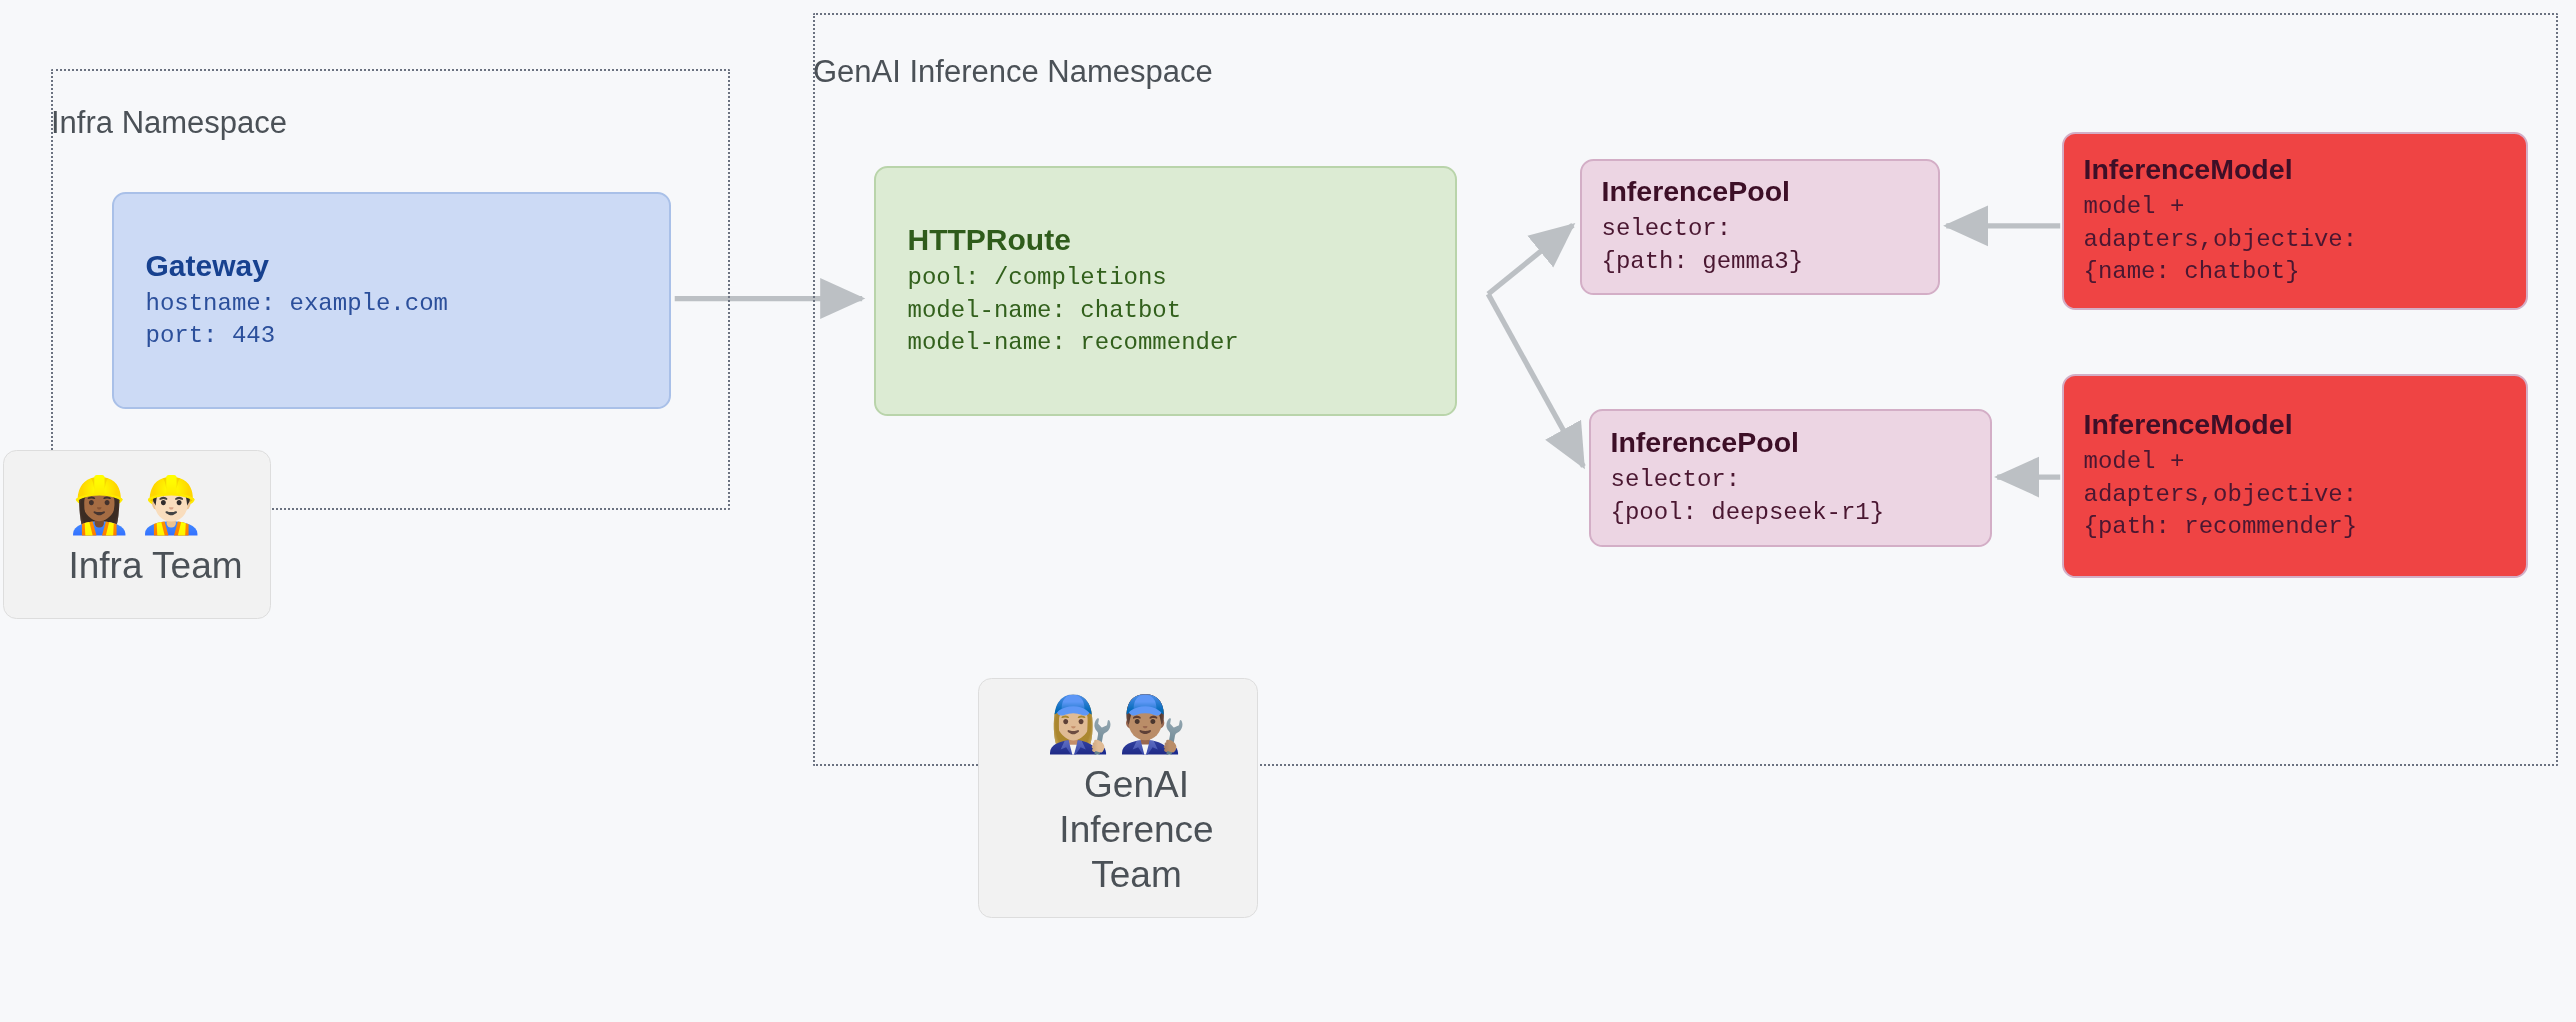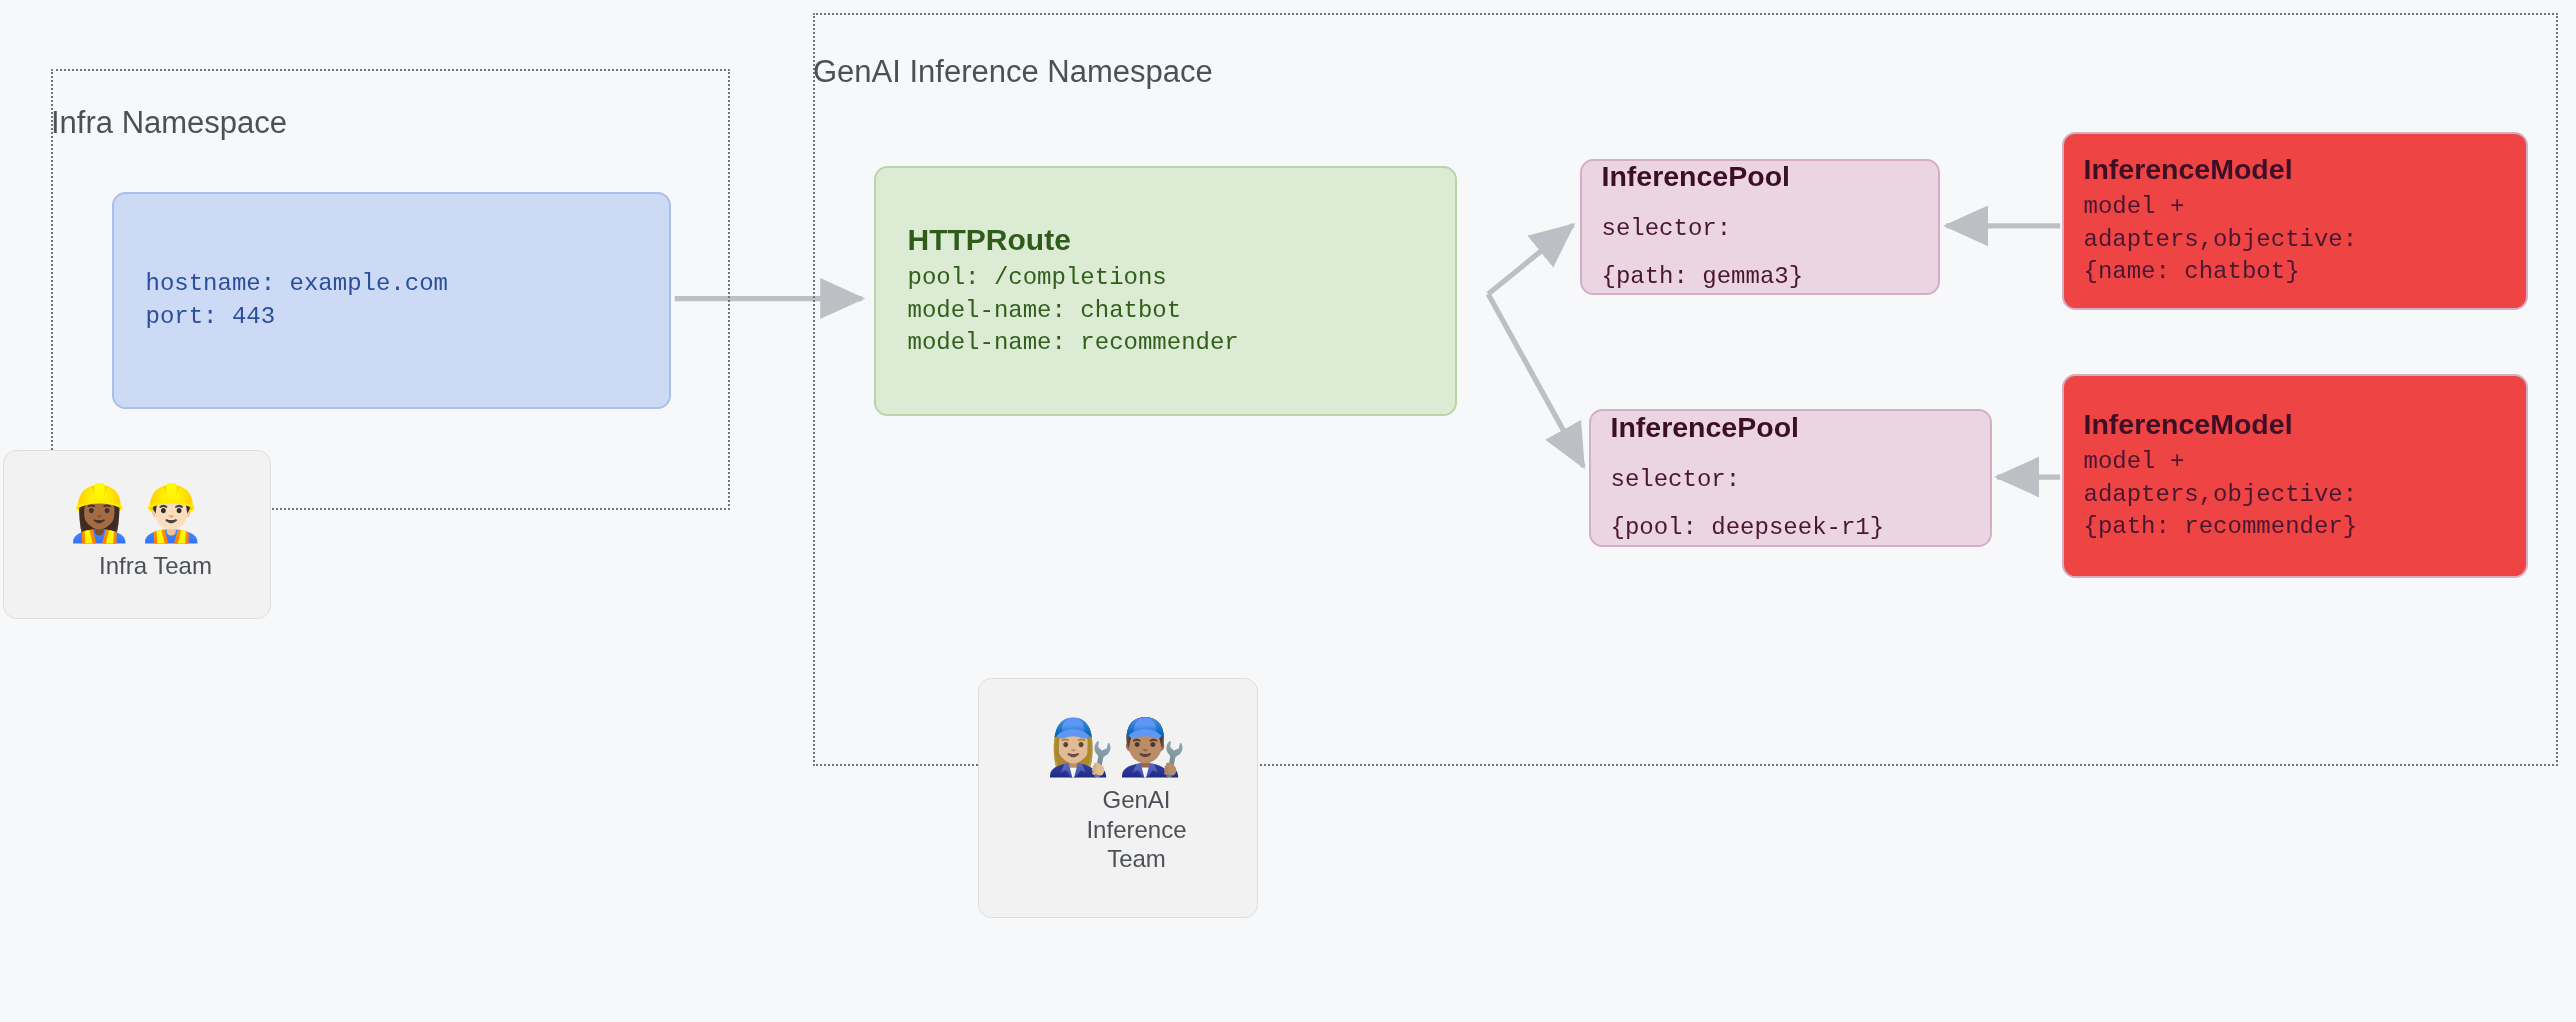--- a/index.html
+++ b/index.html
@@ -109,21 +109,20 @@
     padding-left: 31.5px;
   }
   #node-httproute .node-title { font-size: 30px; color: #2f5c1b; }
   #node-httproute .node-line  { font-size: 24px; color: #32601c; }
 
   
   .node-pool {
     background: #ecd5e3;
     border-color: #d3aec6;
     color: #44112e;
-    gap: 15px;
   }
   .node-pool .node-title { font-size: 28.5px; color: #3d0f27; }
   .node-pool .node-line  { font-size: 24px; color: #4a1731; }
 
   #node-pool-1 {
     left: 1580px;
     top: 159px;
     width: 360px;
     height: 136px;
     padding: 10.5px 19.5px;
@@ -174,21 +173,21 @@
   }
   .team-emoji {
     font-size: 55px;
     line-height: 1.08;
     letter-spacing: 3px;
     white-space: nowrap;
   }
   .team-label {
     margin-top: 7.5px;
     font-family: "Liberation Sans", sans-serif;
-    font-size: 24px;
+    font-size: 37px;
     color: #4b5157;
     text-align: center;
     line-height: 1.22;
     margin-left: 37px;
   }
   #badge-infra {
     left: 3px;
     top: 450px;
     width: 268px;
     height: 169px;
@@ -244,20 +243,21 @@
     </g>
   </svg>
 
   <div class="namespace" id="ns-infra"></div>
   <div class="namespace-title" id="ns-infra-title">Infra Namespace</div>
 
   <div class="namespace" id="ns-genai"></div>
   <div class="namespace-title" id="ns-genai-title">GenAI Inference Namespace</div>
 
   <div class="node" id="node-gateway">
+    <div class="node-title">Gateway</div>
     <div class="node-line">hostname: example.com</div>
     <div class="node-line">port: 443</div>
   </div>
 
   <div class="node" id="node-httproute">
     <div class="node-title">HTTPRoute</div>
     <div class="node-line">pool: /completions</div>
     <div class="node-line">model-name: chatbot</div>
     <div class="node-line">model-name: recommender</div>
   </div>

